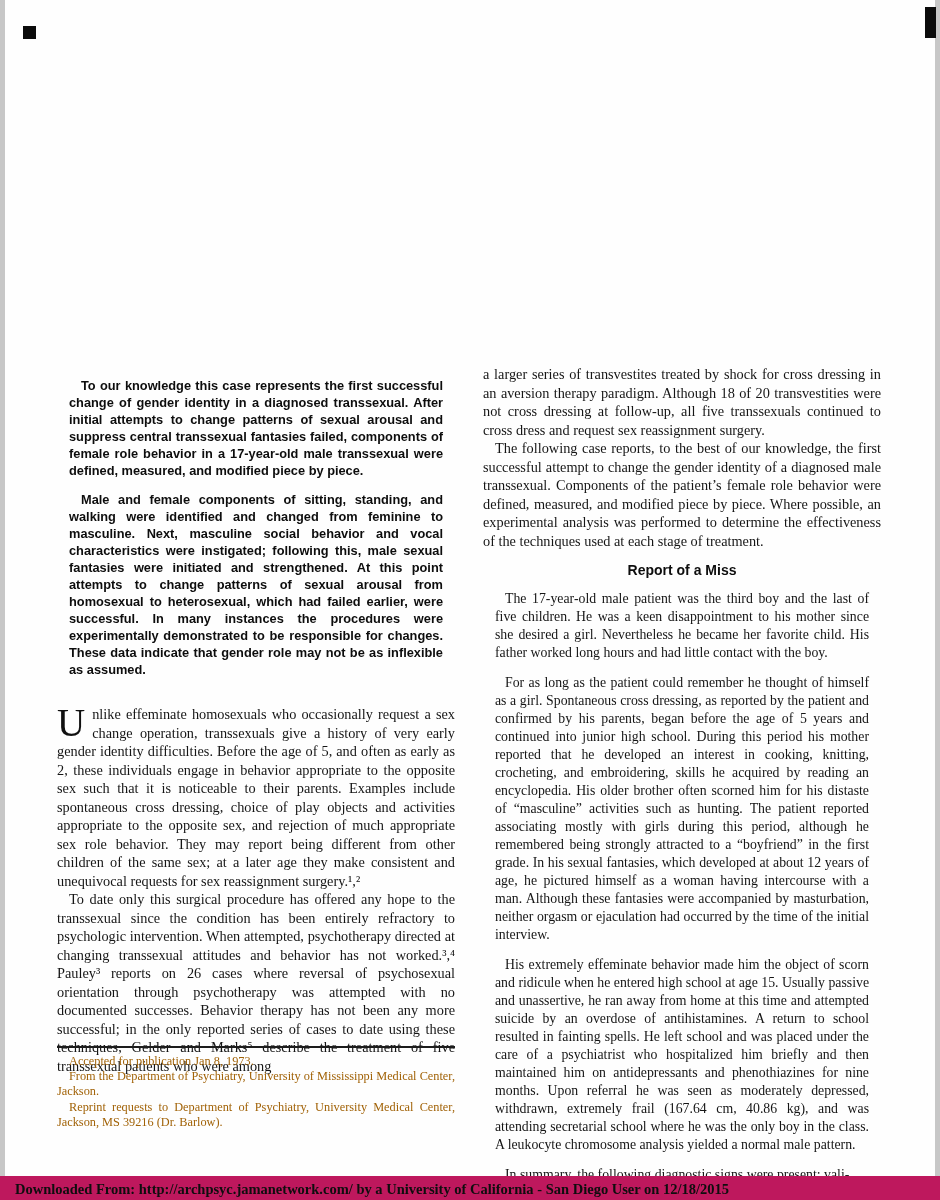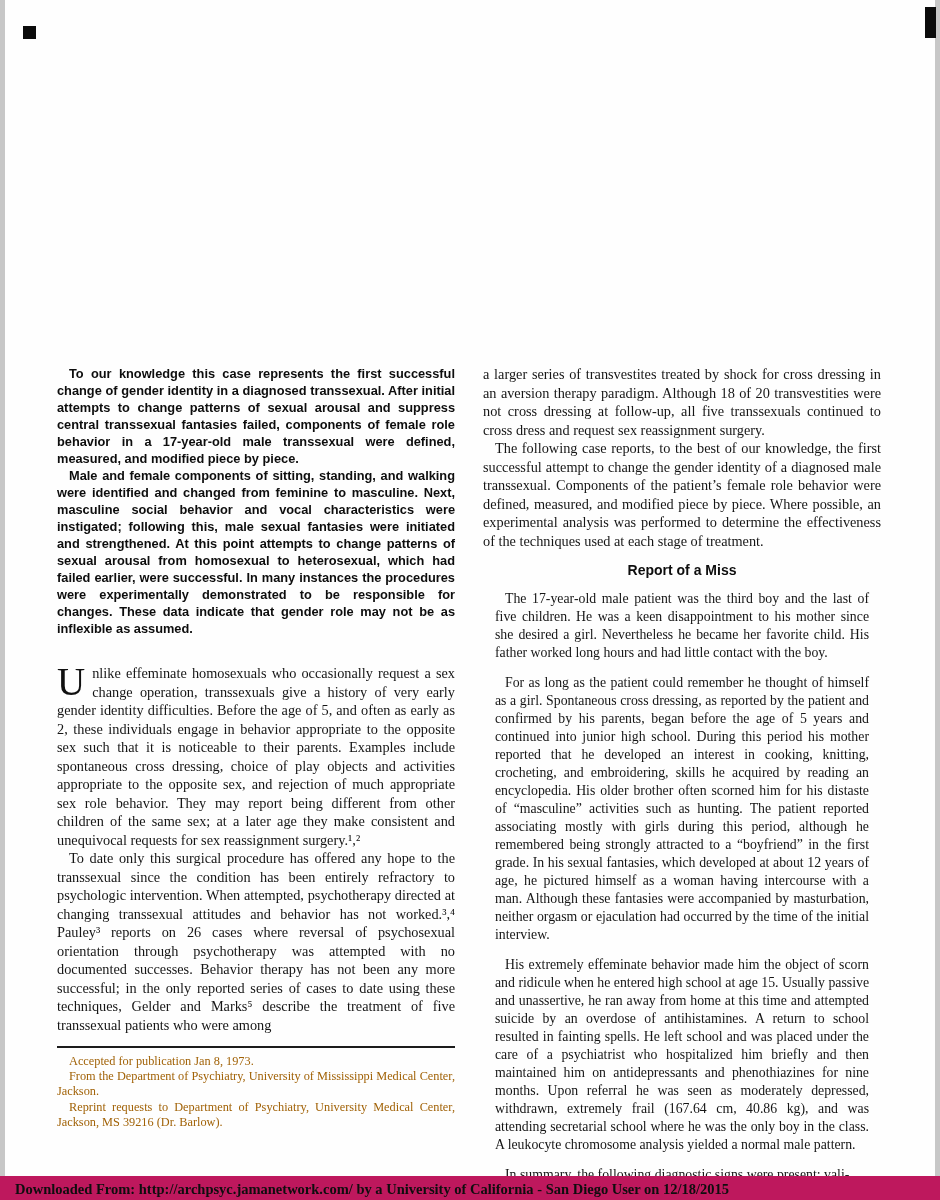--- a/index.html
+++ b/index.html
@@ -29,21 +29,21 @@
   .authors {
     position: absolute; left: 57px; top: 311px; width: 780px;
     font-size: 15px; color: #161616;
   }
 
   .col { position: absolute; top: 365px; width: 398px; }
   .col-left  { left: 57px; }
   .col-right { left: 483px; }
 
   .abs-par {
-    margin: 0; text-align: justify;
+    margin: 12px; text-align: justify;
     font-family: "Liberation Sans", "DejaVu Sans", sans-serif;
     font-weight: bold; font-size: 12.8px; line-height: 17px;
     color: #0d0d0d; text-indent: 12px;
   }
   .intro-par {
     margin: 0; text-align: justify;
     font-size: 14.3px; line-height: 18.5px; color: #151515;
     text-indent: 12px;
   }
   .no-indent { text-indent: 0; }

